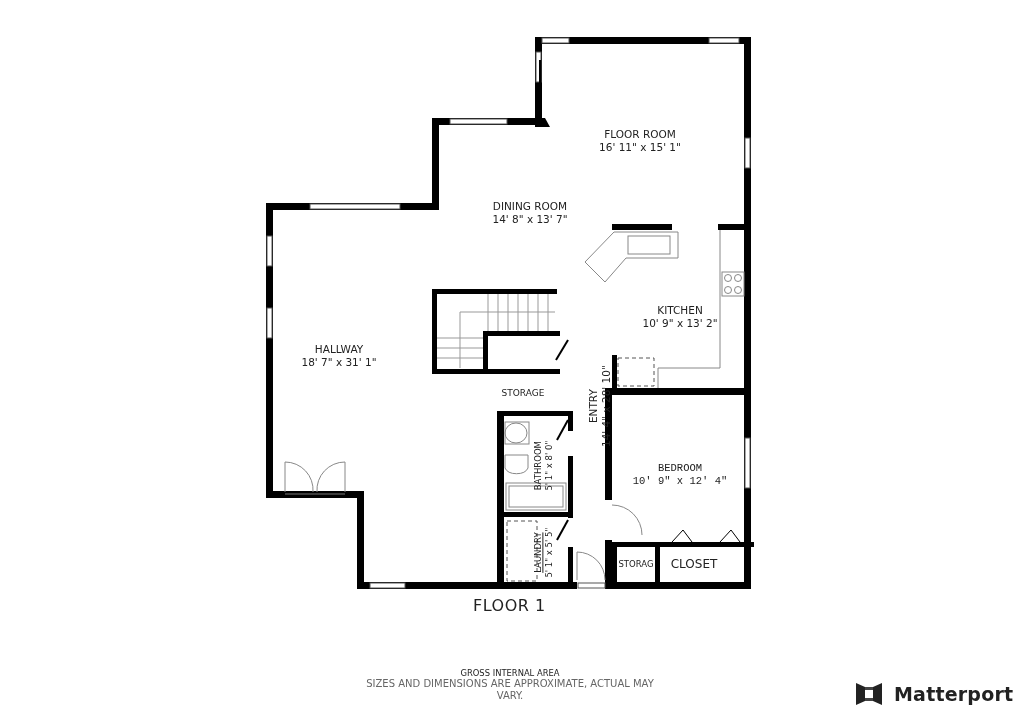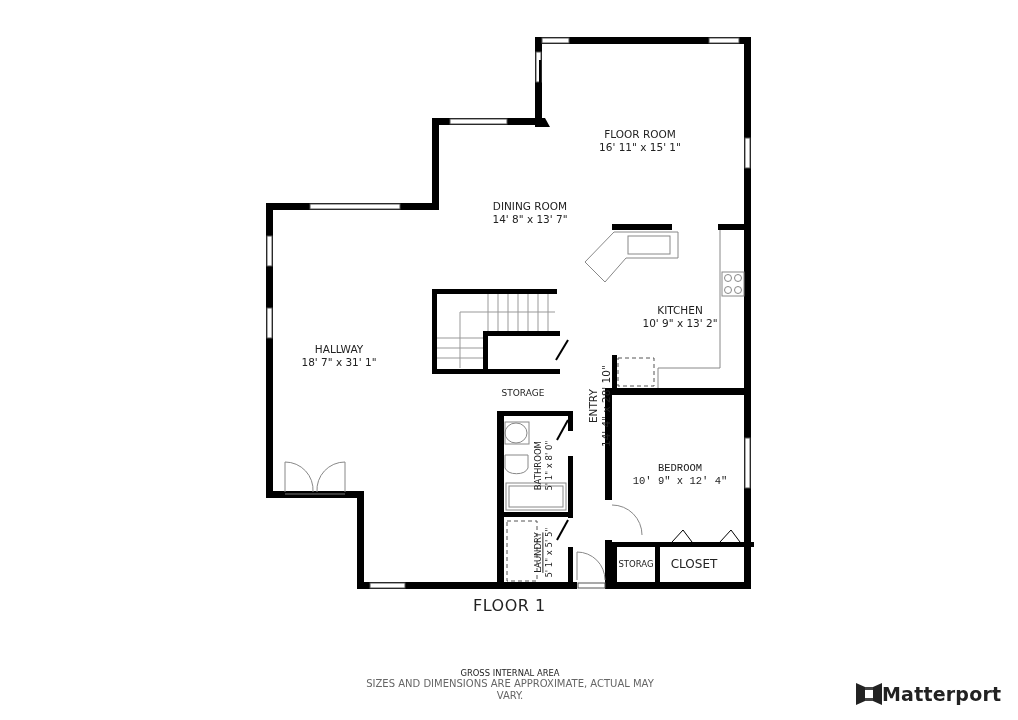--- a/index.html
+++ b/index.html
@@ -6,21 +6,21 @@
   body { width:1018px; height:720px; position:relative; overflow:hidden; font-family:"DejaVu Sans", sans-serif; color:#222; }
   #plan { position:absolute; left:0; top:0; }
   .room-label { position:absolute; text-align:center; font-family:"DejaVu Sans", sans-serif; color:#222; line-height:1.25; }
   .room-label .name { font-size:10.5px; display:block; }
   .room-label .dims { font-size:10.5px; display:block; }
   .rot { transform-origin:center center; transform: rotate(-90deg); white-space:nowrap; }
   .small .name, .small .dims { font-size:8.5px; }
   .floor-label { position:absolute; left:473px; top:596px; font-size:16px; color:#222; letter-spacing:0.5px; }
   .area-block { position:absolute; left:360px; top:668px; width:300px; text-align:center; font-size:8.4px; line-height:1.2; color:#222; }
   .area-block .disclaimer { color:#666; font-size:10px; }
-  .brand { position:absolute; left:856px; top:683px; display:flex; align-items:center; gap:0; }
+  .brand { position:absolute; left:856px; top:683px; display:flex; align-items:center; gap:12px; }
   .brand .brand-name { font-family:"DejaVu Sans", sans-serif; font-weight:bold; font-size:19px; color:#222; letter-spacing:0.2px; }
 </style>
 </head>
 <body>
 
 <svg id="plan" width="1018" height="720" viewBox="0 0 1018 720" xmlns="http://www.w3.org/2000/svg">
   <g fill="#000">
 
     <rect x="535" y="37" width="216" height="7"></rect>
 

